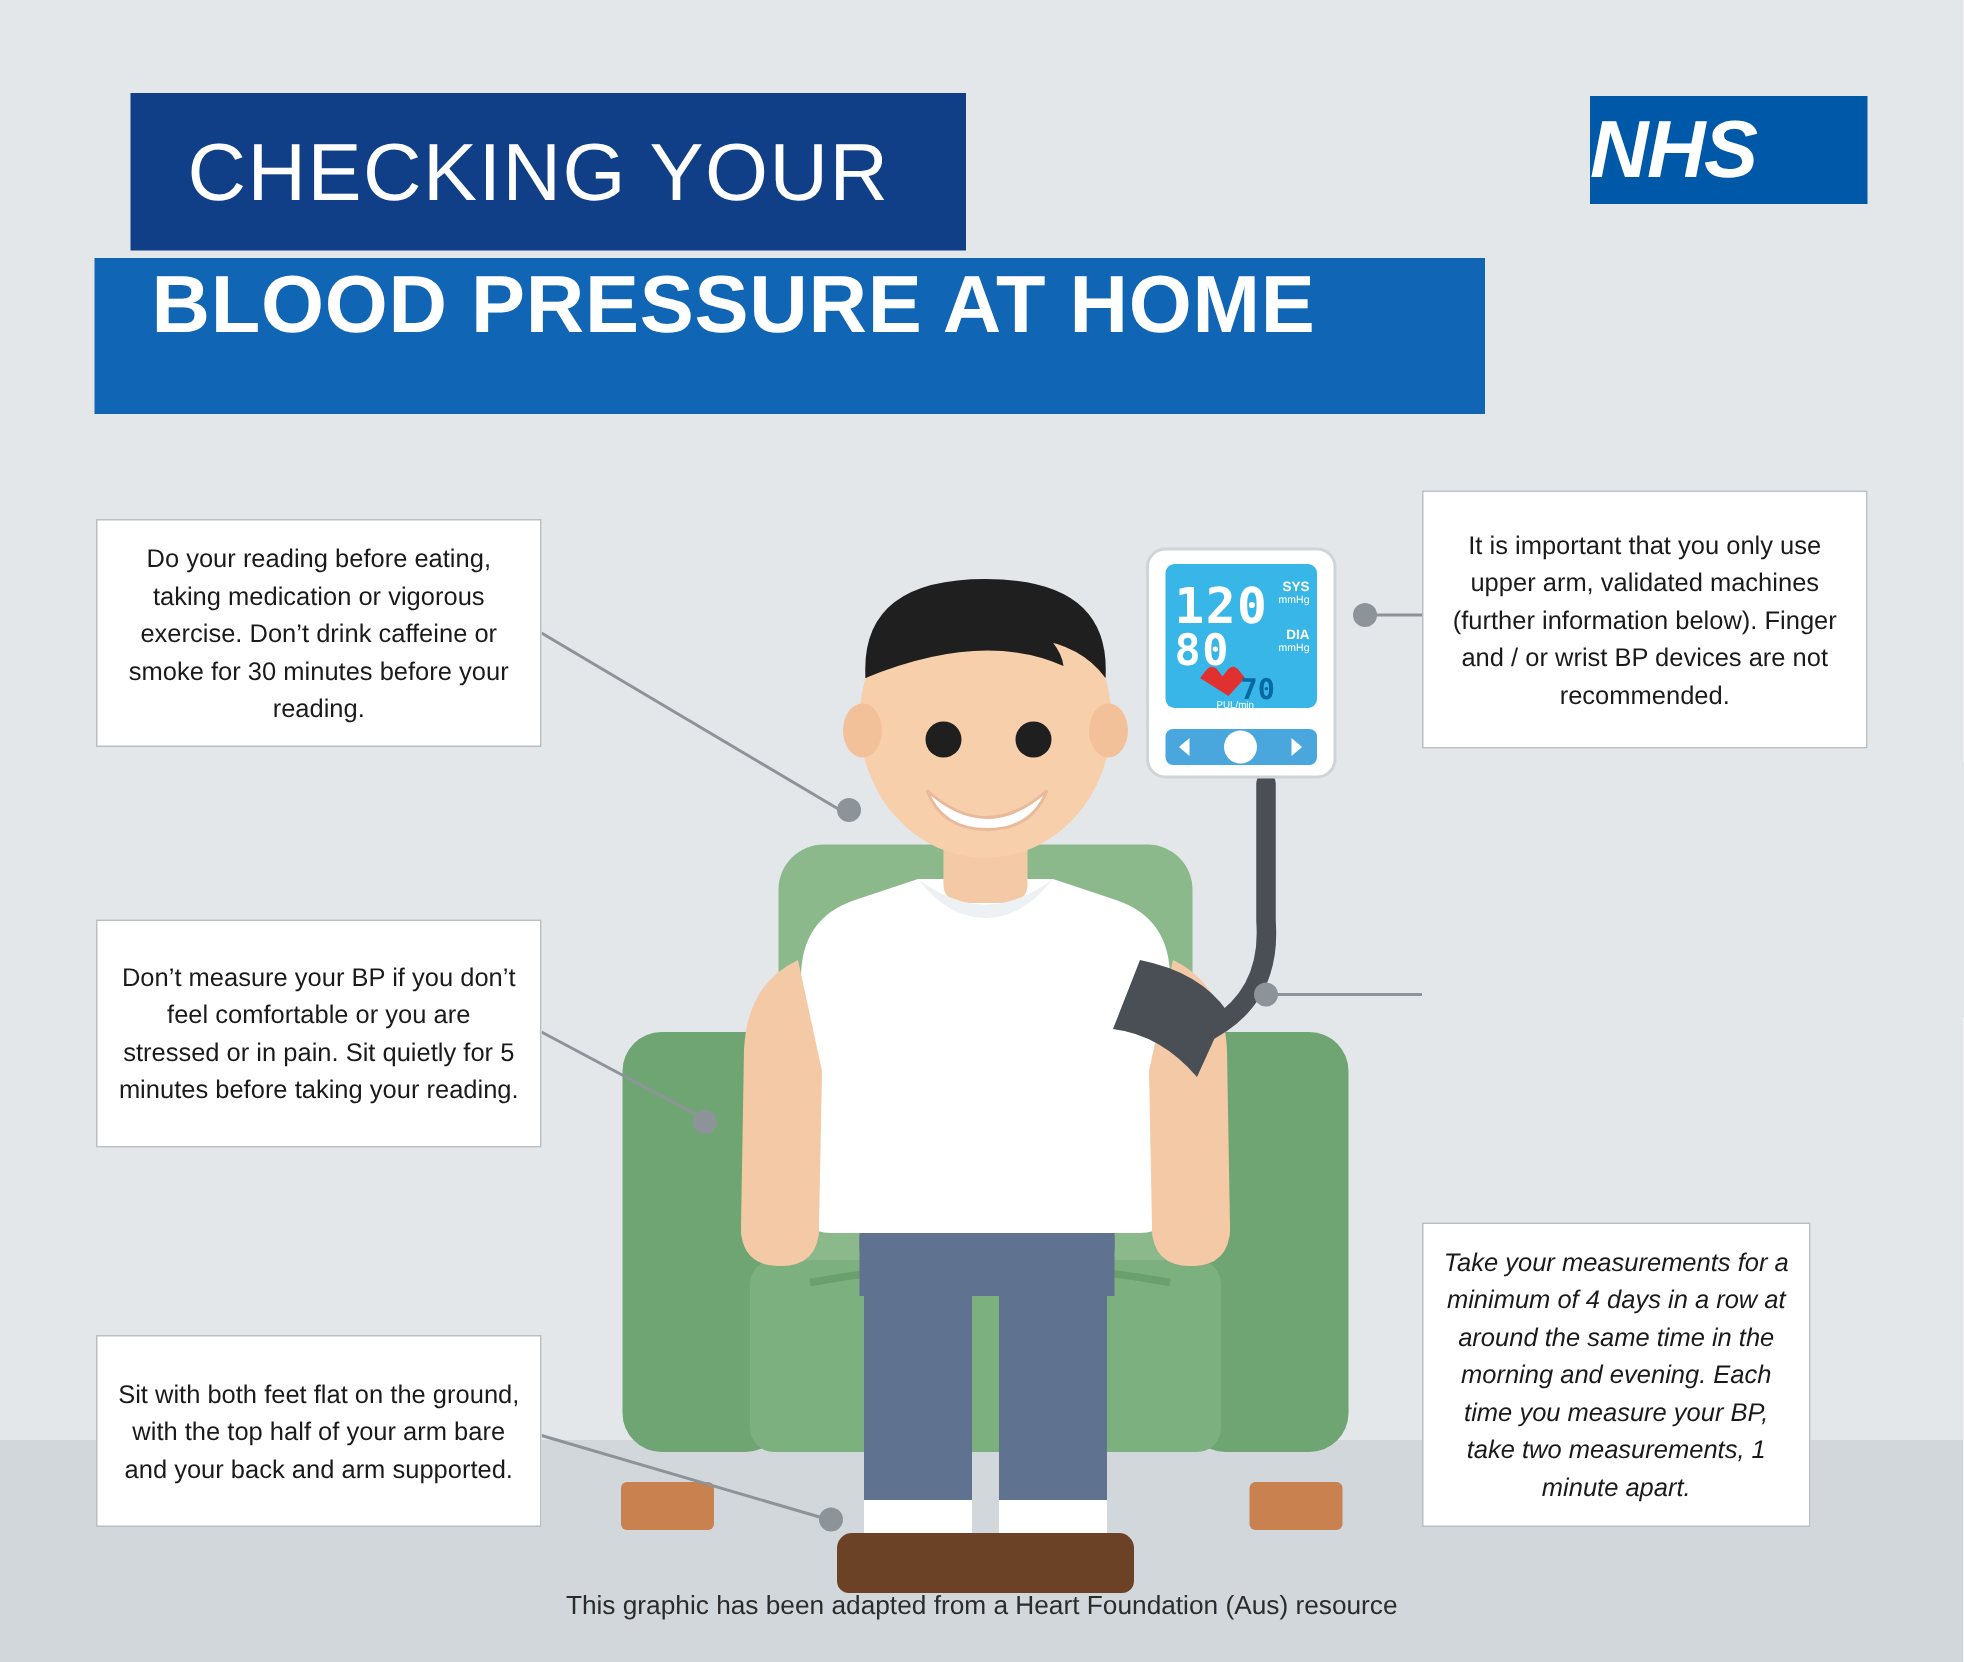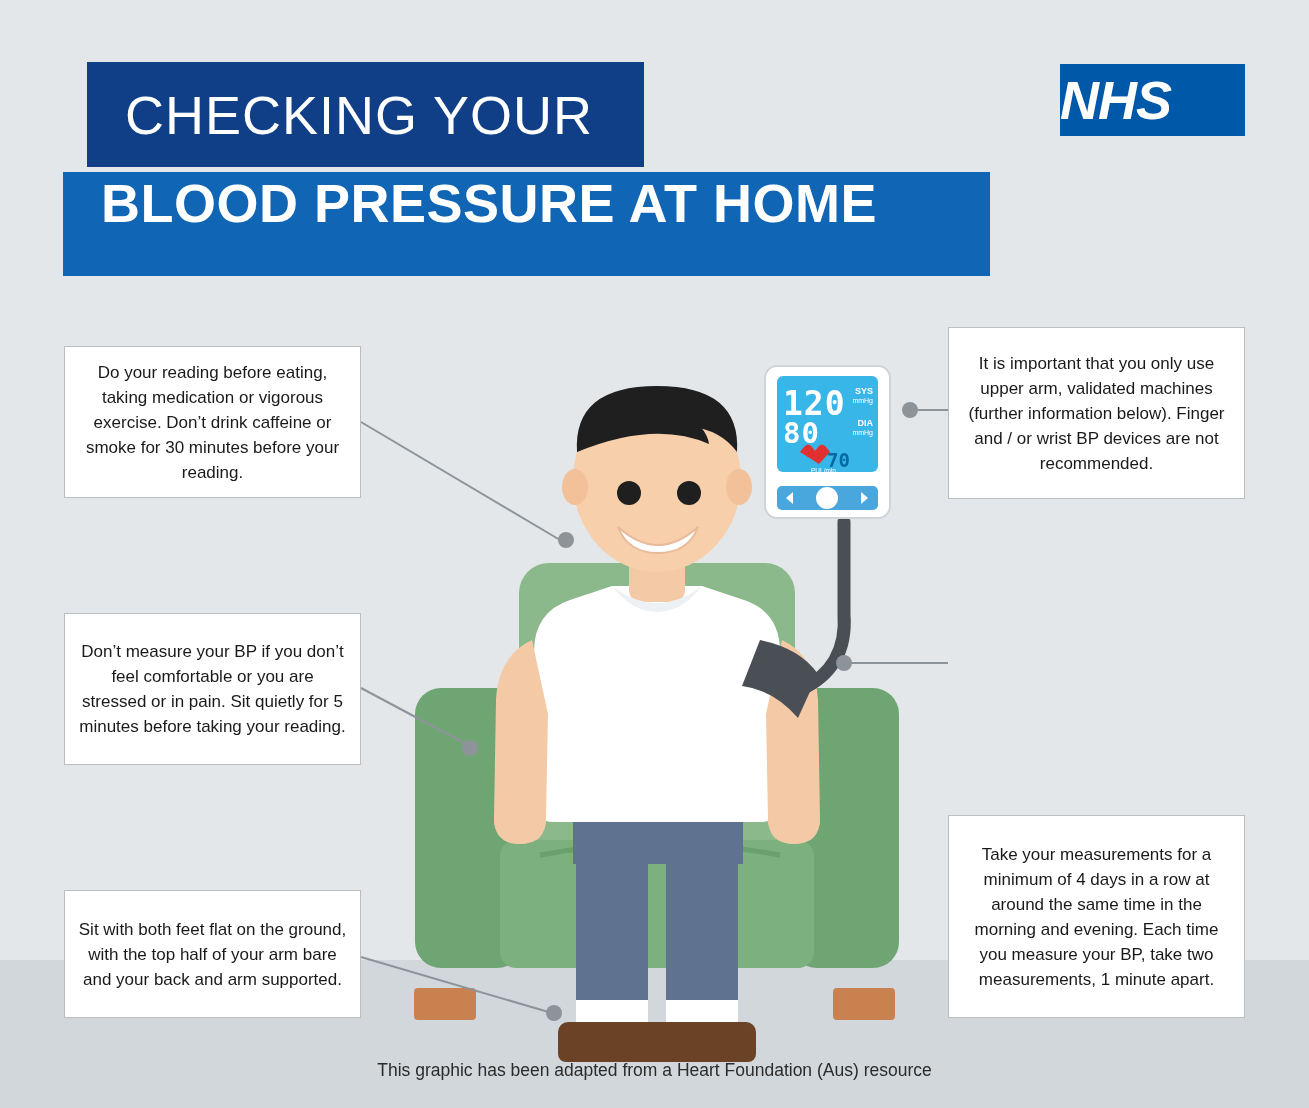--- a/index.html
+++ b/index.html
@@ -97,21 +97,21 @@
     display: flex;
     align-items: center;
     justify-content: center;
     padding: 8px 12px;
   }
   #cal-left-1  { left: 64px;  top: 346px; width: 297px; height: 152px; }
   #cal-left-2  { left: 64px;  top: 613px; width: 297px; height: 152px; }
   #cal-left-3  { left: 64px;  top: 890px; width: 297px; height: 128px; }
   #cal-right-1 { left: 948px; top: 327px; width: 297px; height: 172px; }
   #cal-right-2 { left: 948px; top: 605px; width: 297px; height: 127px; }
-  #cal-right-3 { left: 948px; top: 815px; width: 297px; height: 203px; }
+  #cal-right-3 { left: 948px; top: 815px; width: 259px; height: 203px; font-style: italic; }
   .dot {
     position: absolute;
     width: 16px; height: 16px;
     border-radius: 50%;
     background: #8d9499;
   }
   .caption {
     position: absolute;
     left: 0;
     top: 1060px;

